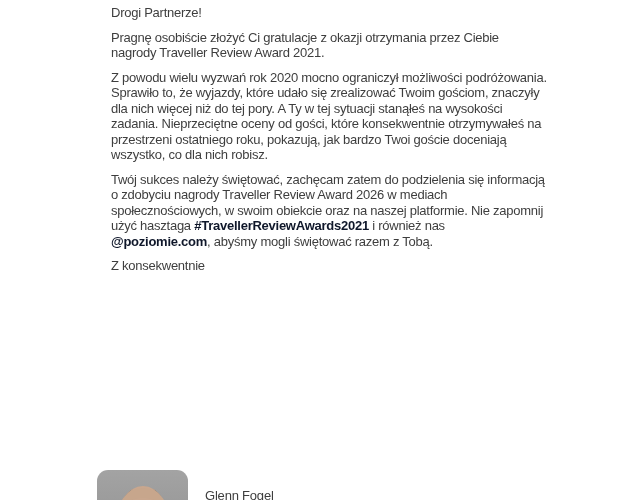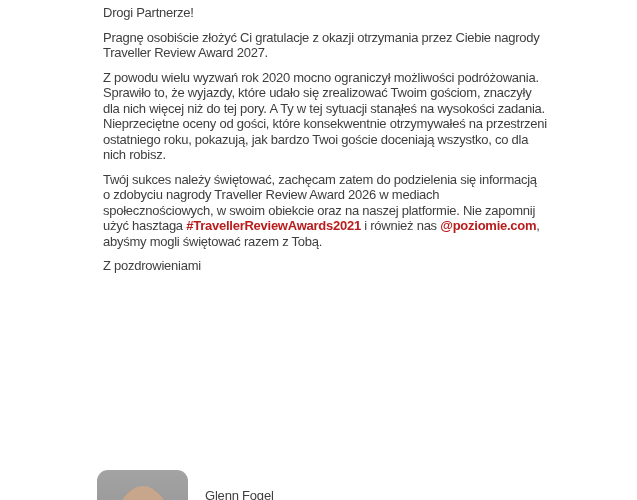--- a/index.html
+++ b/index.html
@@ -15,30 +15,30 @@
     font-family: "Liberation Sans", "DejaVu Sans", sans-serif;
     color: #3e3e3e;
   }
   .letter {
     position: absolute;
     left: 95px;
     top: 5px;
     width: 452px;
   }
   .letter p {
-    margin: 0 0 9px 8px;
+    margin: 0 0 9px 16px;
     font-size: 13px;
     line-height: 15.5px;
     letter-spacing: -0.25px;
     color: #3e3e3e;
     text-align: left;
   }
   .letter p strong {
     font-weight: 700;
-    color: #b91c1c;
+    color: #0f172a;
   }
   .signature {
     position: absolute;
     left: 97px;
     top: 470px;
     width: 400px;
     height: 91px;
   }
   .photo {
     position: absolute;
@@ -59,30 +59,30 @@
     white-space: nowrap;
   }
 </style>
 </head>
 <body>
 
 <main>
   <div class="letter">
     <p>Drogi Partnerze!</p>
 
-    <p>Pragnę osobiście złożyć Ci gratulacje z okazji otrzymania przez Ciebie nagrody Traveller Review Award 2027.</p>
+    <p>Pragnę osobiście złożyć Ci gratulacje z okazji otrzymania przez Ciebie nagrody Traveller Review Award 2021.</p>
 
     <p>Z powodu wielu wyzwań rok 2020 mocno ograniczył możliwości podróżowania. Sprawiło to, że wyjazdy, które udało się zrealizować Twoim gościom, znaczyły dla nich więcej niż do tej pory. A Ty w tej sytuacji stanąłeś na wysokości zadania. Nieprzeciętne oceny od gości, które konsekwentnie otrzymywałeś na przestrzeni ostatniego roku, pokazują, jak bardzo Twoi goście doceniają wszystko, co dla nich robisz.</p>
 
 
     <p><span>Twój sukces należy świętować, zachęcam zatem do podzielenia się informacją o zdobyciu nagrody Traveller Review Award 2026 w mediach społecznościowych, w swoim obiekcie oraz na naszej platformie. Nie zapomnij użyć hasztaga </span><strong>#TravellerReviewAwards2021</strong><span> i również nas </span><strong>@poziomie.com</strong><span>, abyśmy mogli świętować razem z Tobą.</span></p>
 
 
 
-    <p>Z pozdrowieniami</p>
+    <p>Z konsekwentnie</p>
   </div>
 
   <div class="signature">
     <svg class="photo" width="91" height="91" viewBox="0 0 91 91" aria-hidden="true">
       <defs>
         <linearGradient id="pg" x1="0" y1="0" x2="0" y2="1">
           <stop offset="0" stop-color="#a3a3a3"></stop>
           <stop offset="1" stop-color="#8e8e8e"></stop>
         </linearGradient>
         <clipPath id="pc">

